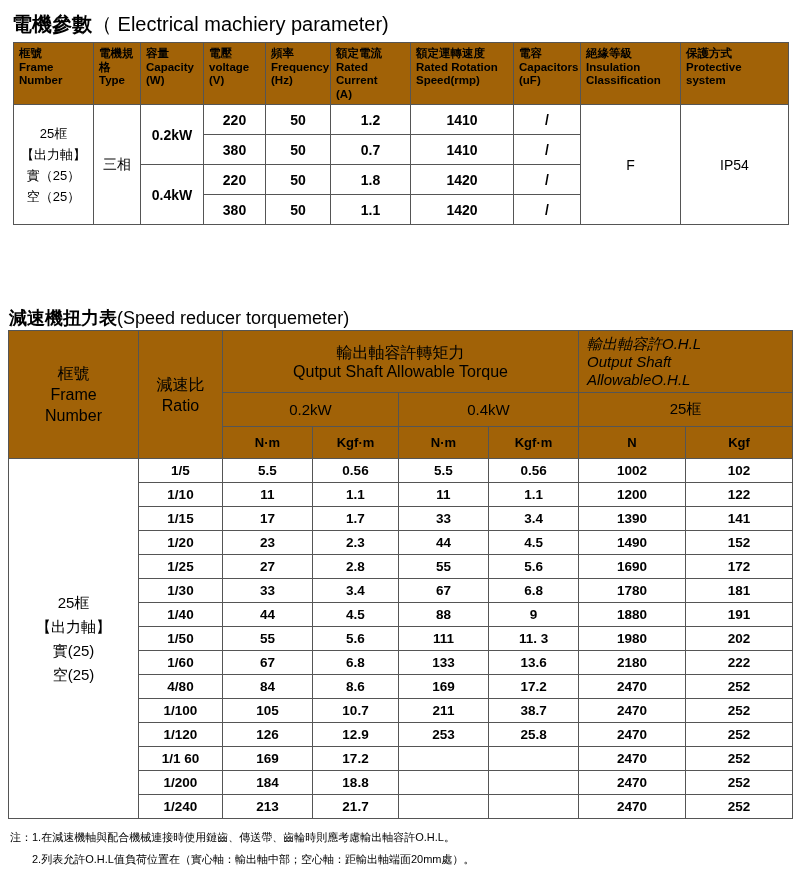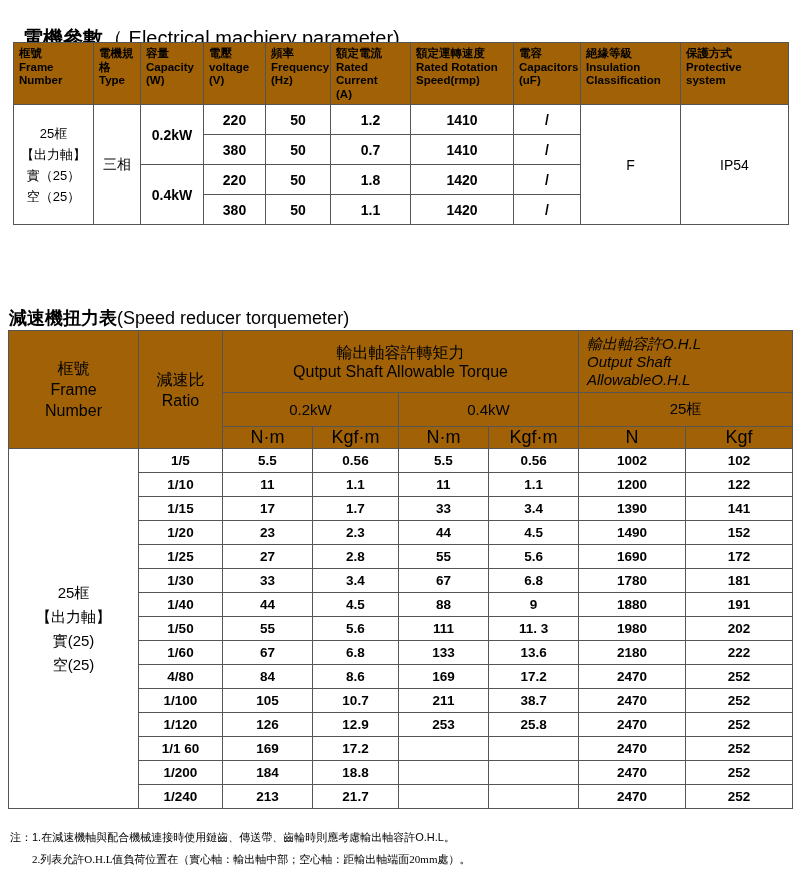--- a/index.html
+++ b/index.html
@@ -19,23 +19,22 @@
 
   
   .title {
     font-size: 20px;
     font-weight: 400;
     letter-spacing: 0px;
     white-space: nowrap;
   }
   #title-motor {
     position: absolute;
-    left: 23px;
+    left: 12px;
     top: 11px;
-    margin-top: 14px;
   }
   #title-reducer {
     position: absolute;
     left: 9px;
     top: 306px;
     font-size: 18px;
   }
   .title .cjk { font-weight: 600; }
   .title .en { font-weight: 400; }
 
@@ -122,23 +121,23 @@
     font-size: 16px;
     line-height: 21px;
     font-weight: 500;
   }
   #table-reducer .h-kw {
     height: 34px;
     font-size: 15px;
     font-weight: 500;
   }
   #table-reducer .h-unit {
-    height: 18px;
-    font-size: 18px;
-    font-weight: 400;
+    height: 32px;
+    font-size: 13px;
+    font-weight: 700;
   }
   #table-reducer td.row-cell {
     height: 24px;
     font-size: 13.5px;
     font-weight: 700;
   }
   #table-reducer td.frame2 {
     font-size: 15px;
     line-height: 24px;
     font-weight: 500;
@@ -148,21 +147,21 @@
   #notes {
     position: absolute;
     left: 10px;
     top: 826px;
     width: 790px;
     font-size: 11px;
     line-height: 22px;
     font-weight: 500;
   }
   #notes .note-line { white-space: nowrap; }
-  #notes .note-line.indent { padding-left: 22px; font-family: Liberation Serif, serif; }
+  #notes .note-line.indent { padding-left: 22px; }
 </style>
 </head>
 <body>
 
 <div class="title" id="title-motor"><span class="cjk">電機參數</span><span class="en">（ Electrical machiery parameter)</span></div>
 
 <table id="table-motor">
   <colgroup>
     <col style="width:80px">
       <col style="width:47px">

